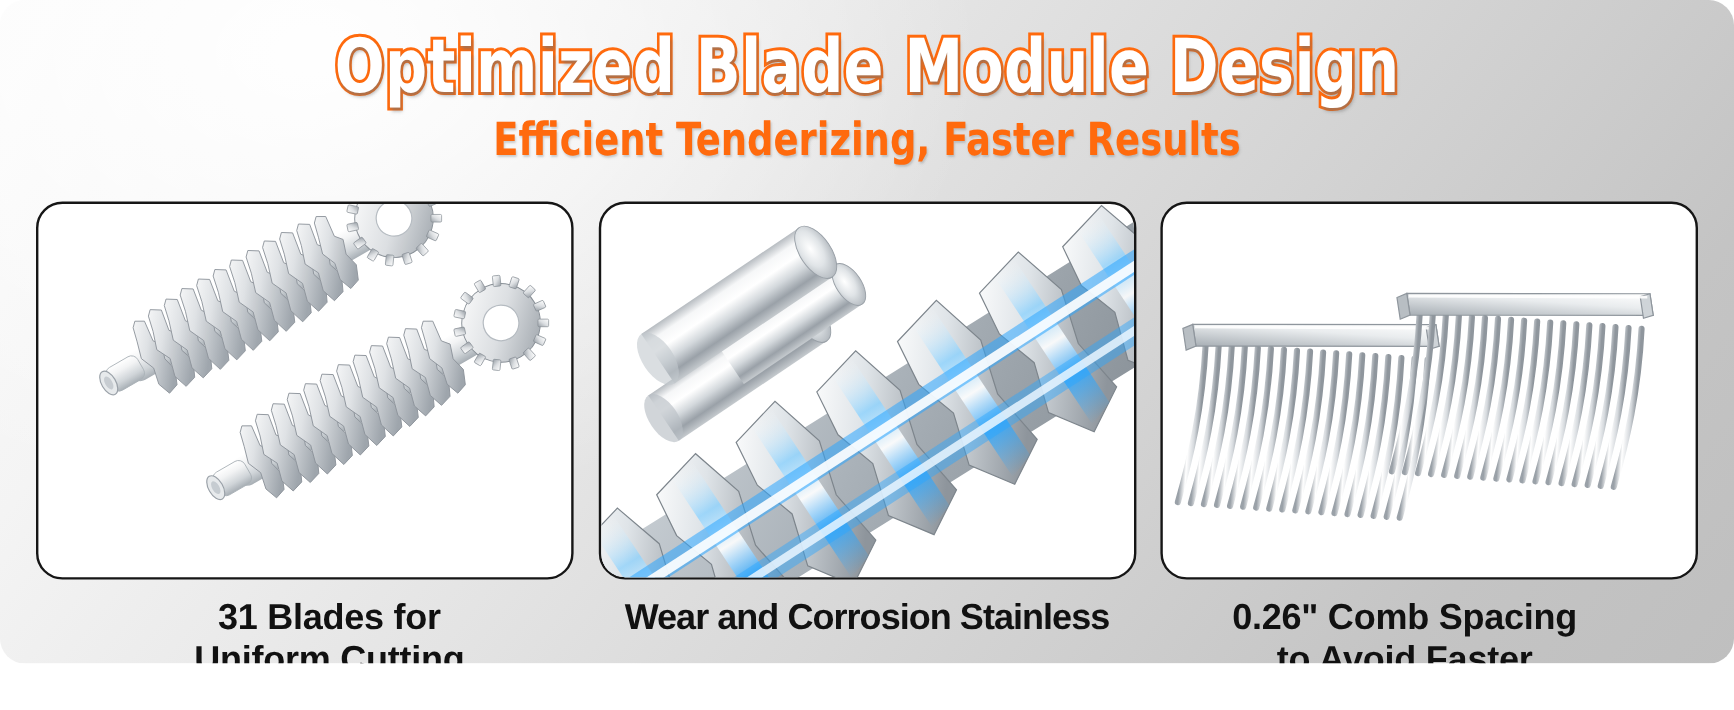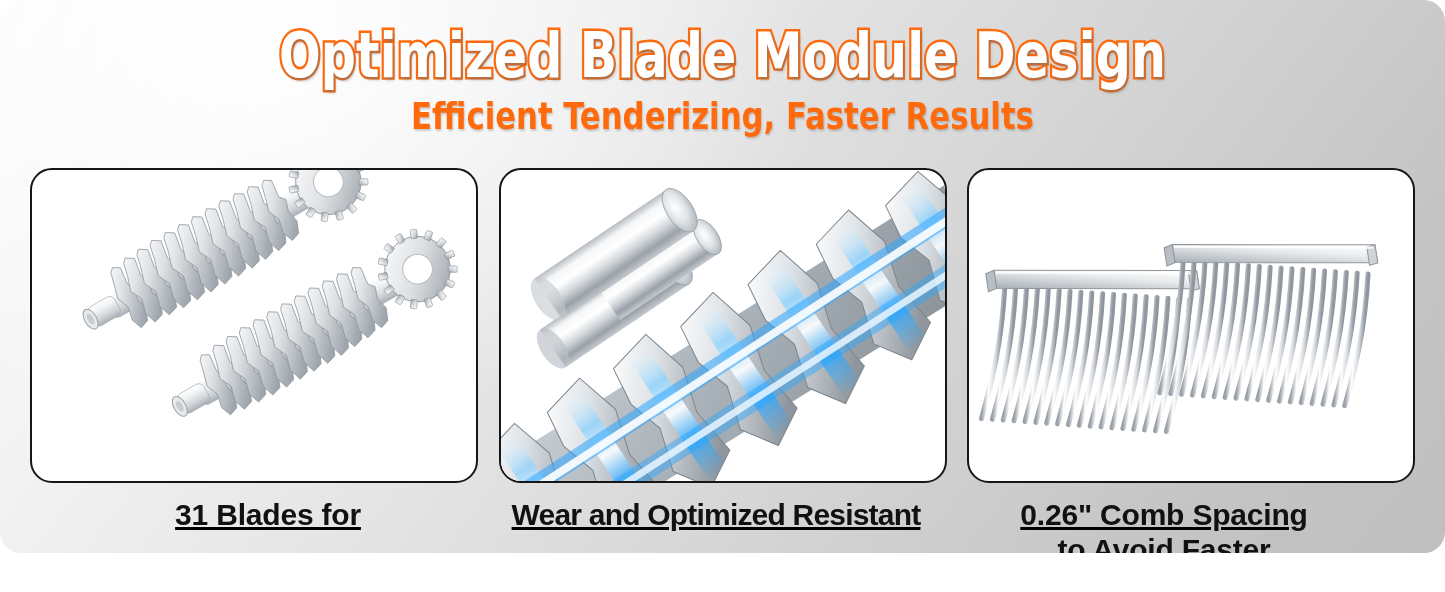--- a/index.html
+++ b/index.html
@@ -89,26 +89,25 @@
   .panel-art {
     position: absolute;
     inset: 0;
     display: block;
   }
 
   
   .captions {
     position: absolute;
     top: 497px;
-    left: 44px;
+    left: 30px;
     width: 1385px;
     height: 82px;
     display: flex;
-    justify-content: flex-start;
-    text-decoration: underline;
+    justify-content: center;
   }
 
   .caption {
     width: 448px;
     text-align: center;
     font-family: "Liberation Sans", "DejaVu Sans", sans-serif;
     font-size: 30px;
     line-height: 35px;
     font-weight: 700;
     color: #111111;
@@ -407,23 +406,24 @@
           </g>
         </g>
       </svg>
     </div>
 
   </div>
 
   <div class="captions">
     <div class="caption">
       <span class="cap-line">31 Blades for</span>
+      <span class="cap-line">Uniform Cutting</span>
     </div>
     <div class="caption wide">
-      <span class="cap-line">Wear and Optimized Resistant</span>
+      <span class="cap-line">Wear and Corrosion Stainless</span>
     </div>
     <div class="caption">
       <span class="cap-line">0.26" Comb Spacing</span>
       <span class="cap-line">to Avoid Faster</span>
     </div>
   </div>
 
 </div>
 
 </body></html>

